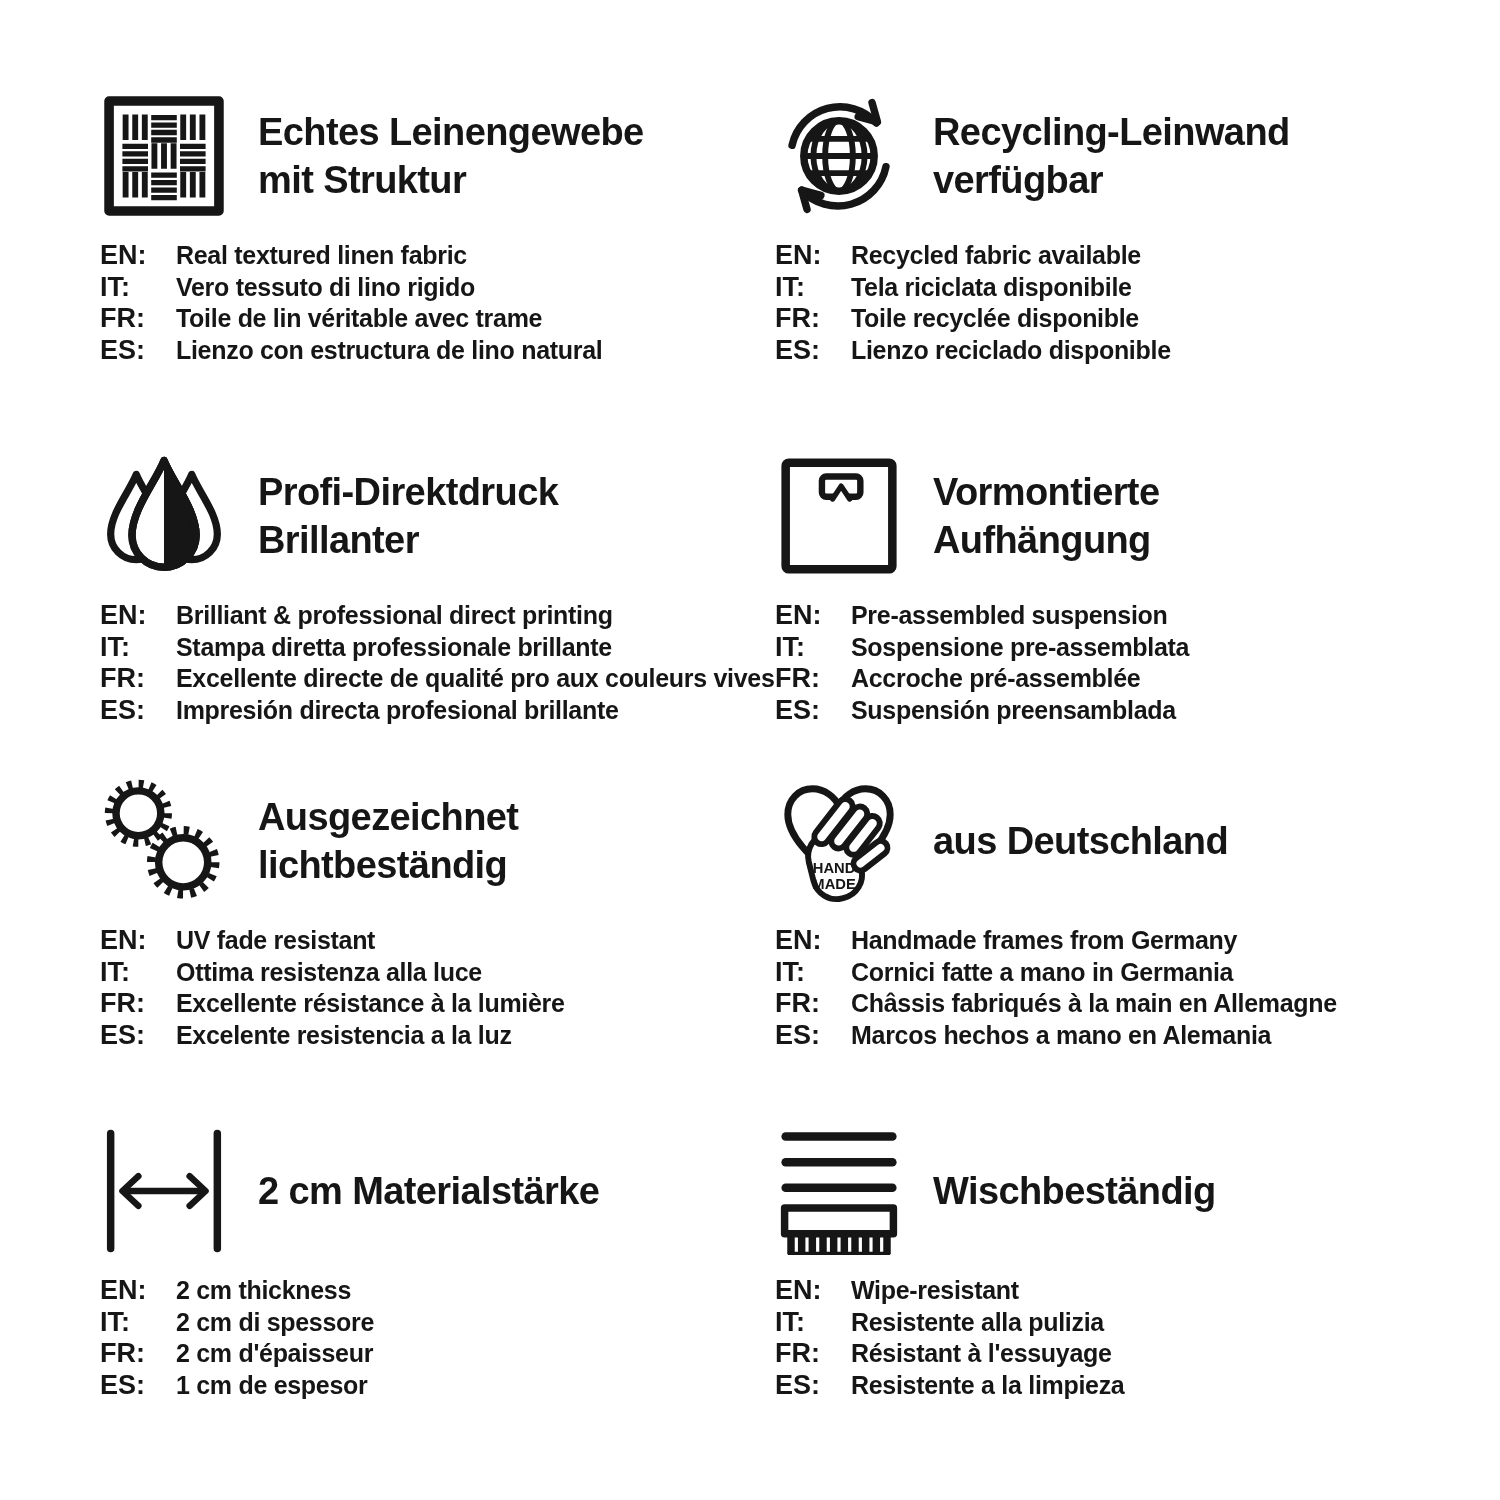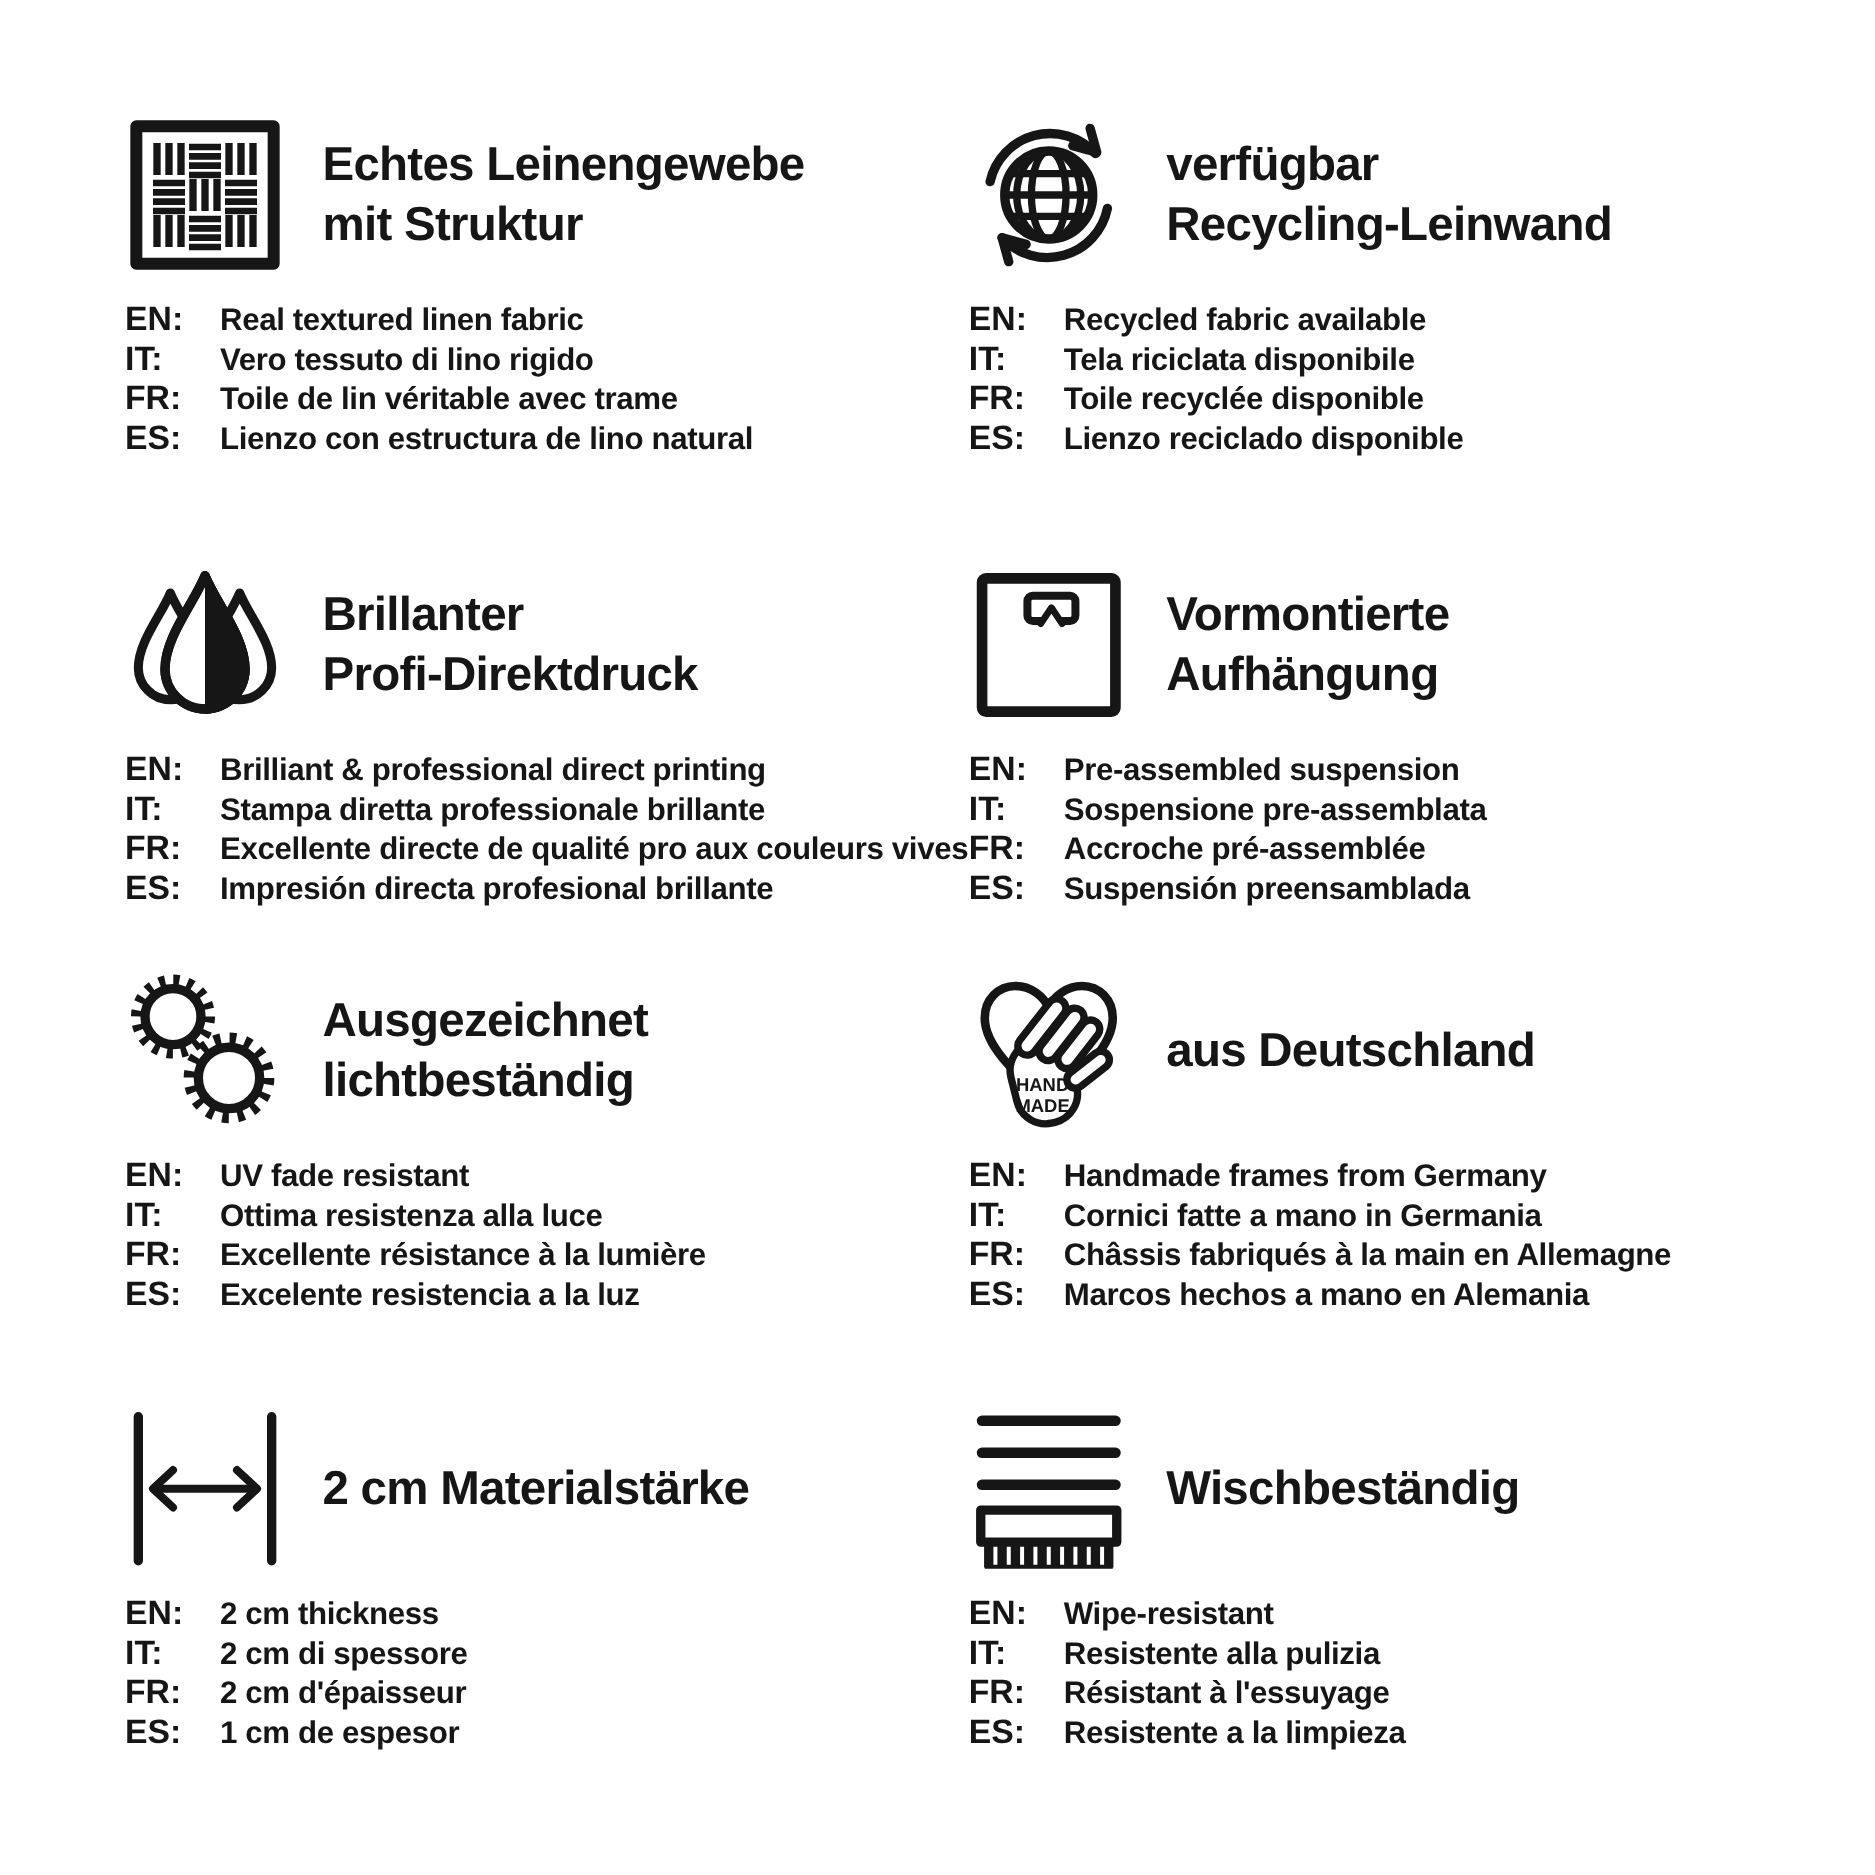--- a/index.html
+++ b/index.html
@@ -143,22 +143,22 @@
             <ellipse cx="60" cy="60" rx="24" ry="33" stroke-width="5.5"></ellipse>
             <path d="M31,44 H89 M27,60 H93 M31,76 H89" stroke-width="5.5"></path>
             <path d="M16,50 A46,46 0 0 1 95,29" stroke-width="7"></path>
             <path d="M91,10 L96,28 L78,23" stroke-width="7"></path>
             <path d="M104,70 A46,46 0 0 1 25,92" stroke-width="7"></path>
             <path d="M30,110 L25,92 L43,97" stroke-width="7"></path>
           </g>
         </svg>
       </div>
       <div class="title">
+        <span>Recycling-Leinwand</span>
         <span>verfügbar</span>
-        <span>Recycling-Leinwand</span>
       </div>
     </div>
     <div class="lang-list">
       <div class="lang-row">
           <span class="lang-label">EN:</span>
           <span class="lang-text">Recycled fabric available</span>
         </div>
       <div class="lang-row">
           <span class="lang-label">IT:</span>
           <span class="lang-text">Tela riciclata disponibile</span>
@@ -189,22 +189,22 @@
             <use href="#drop" transform="translate(86,21) scale(0.8)" fill="#ffffff" stroke-width="8.5"></use>
             <use href="#drop" transform="translate(60,8)" fill="#ffffff" stroke-width="7"></use>
             <g clip-path="url(#rhalf)">
               <use href="#drop" transform="translate(60,8)" fill="#161616" stroke-width="7"></use>
             </g>
             <use href="#drop" transform="translate(60,8)" fill="none" stroke-width="7"></use>
           </g>
         </svg>
       </div>
       <div class="title">
+        <span>Profi-Direktdruck</span>
         <span>Brillanter</span>
-        <span>Profi-Direktdruck</span>
       </div>
     </div>
     <div class="lang-list">
       <div class="lang-row">
           <span class="lang-label">EN:</span>
           <span class="lang-text">Brilliant &amp; professional direct printing</span>
         </div>
       <div class="lang-row">
           <span class="lang-label">IT:</span>
           <span class="lang-text">Stampa diretta professionale brillante</span>

